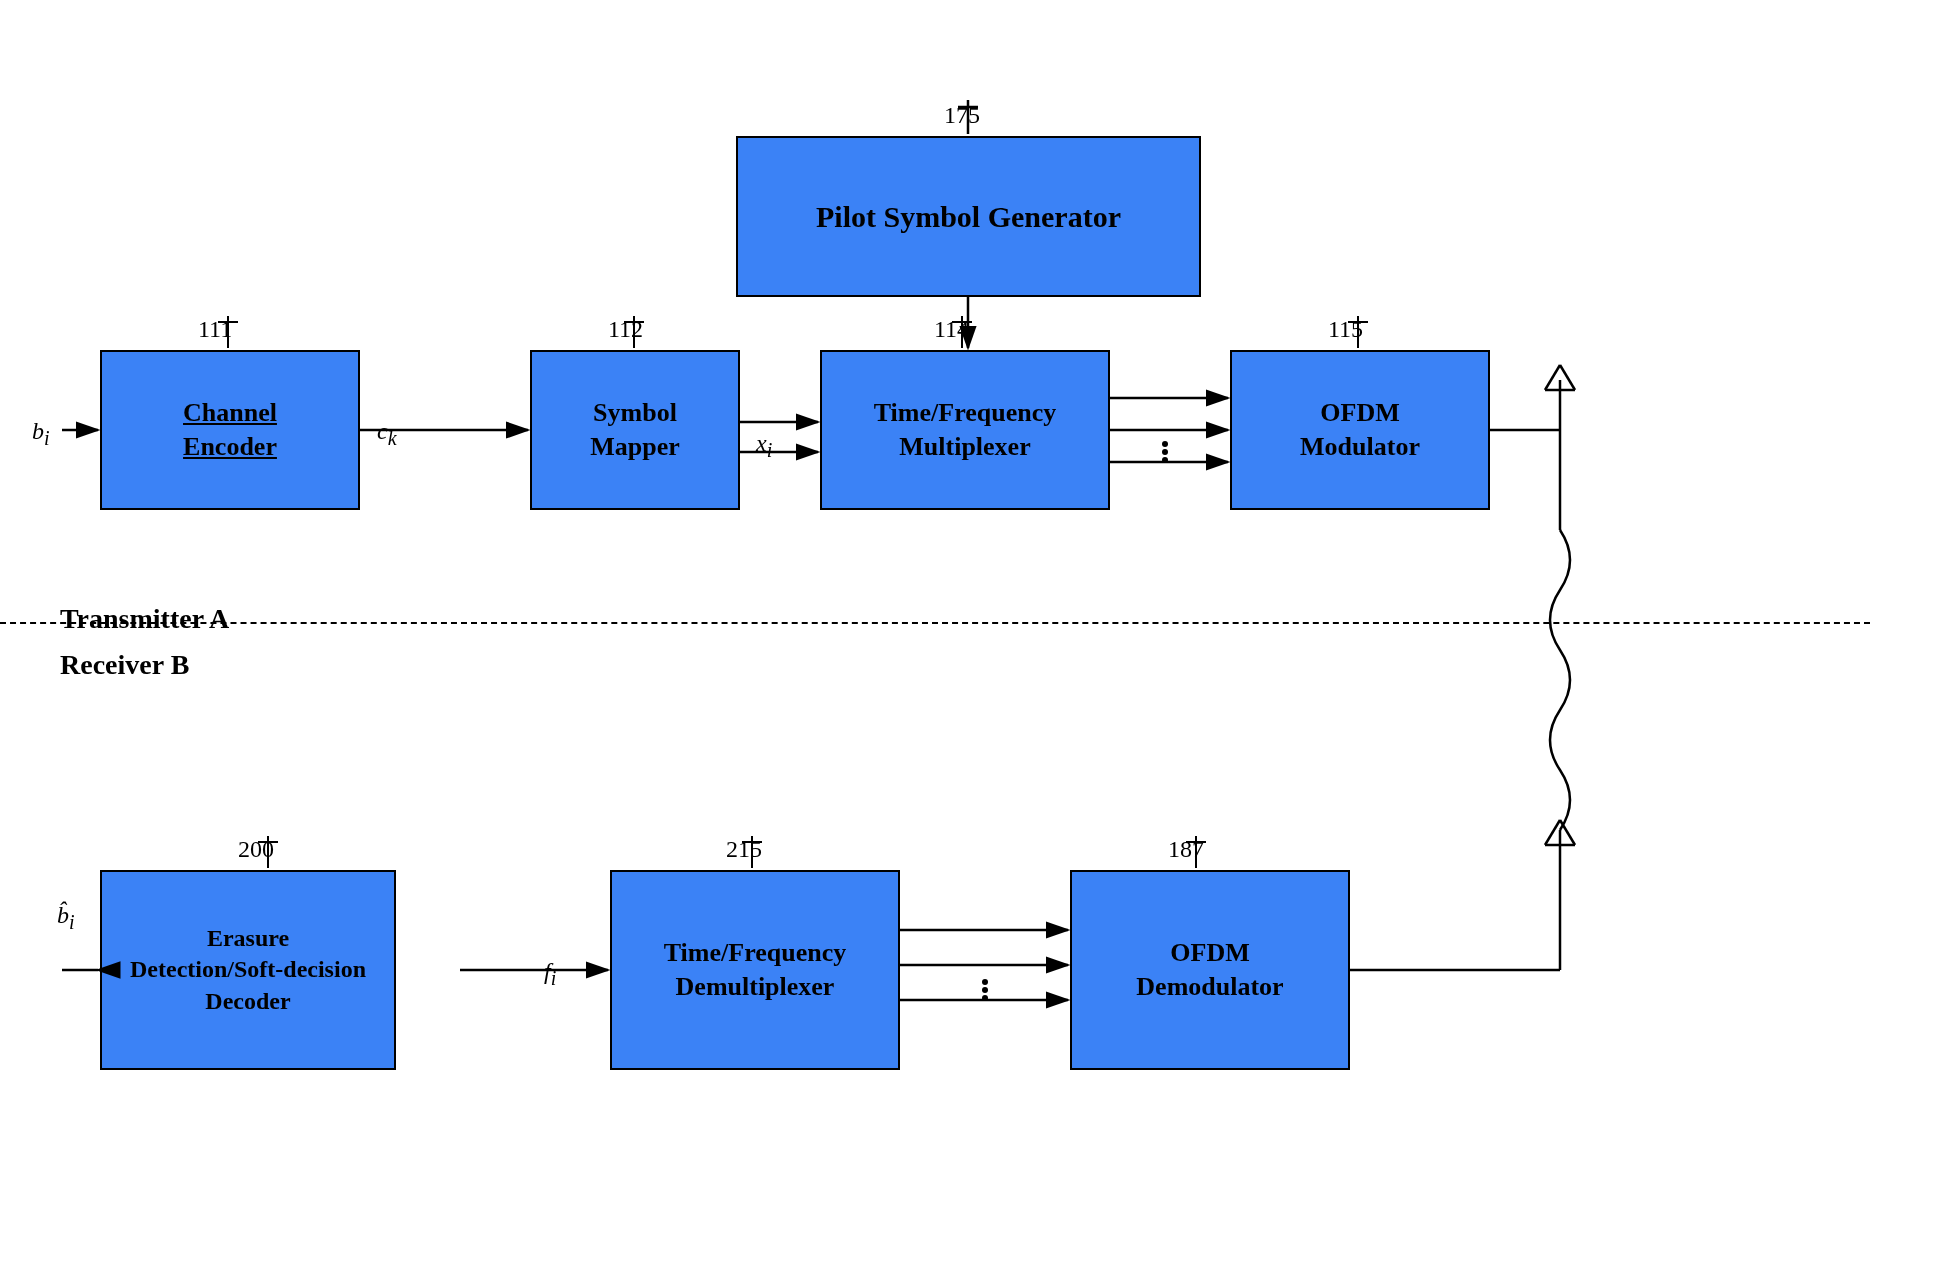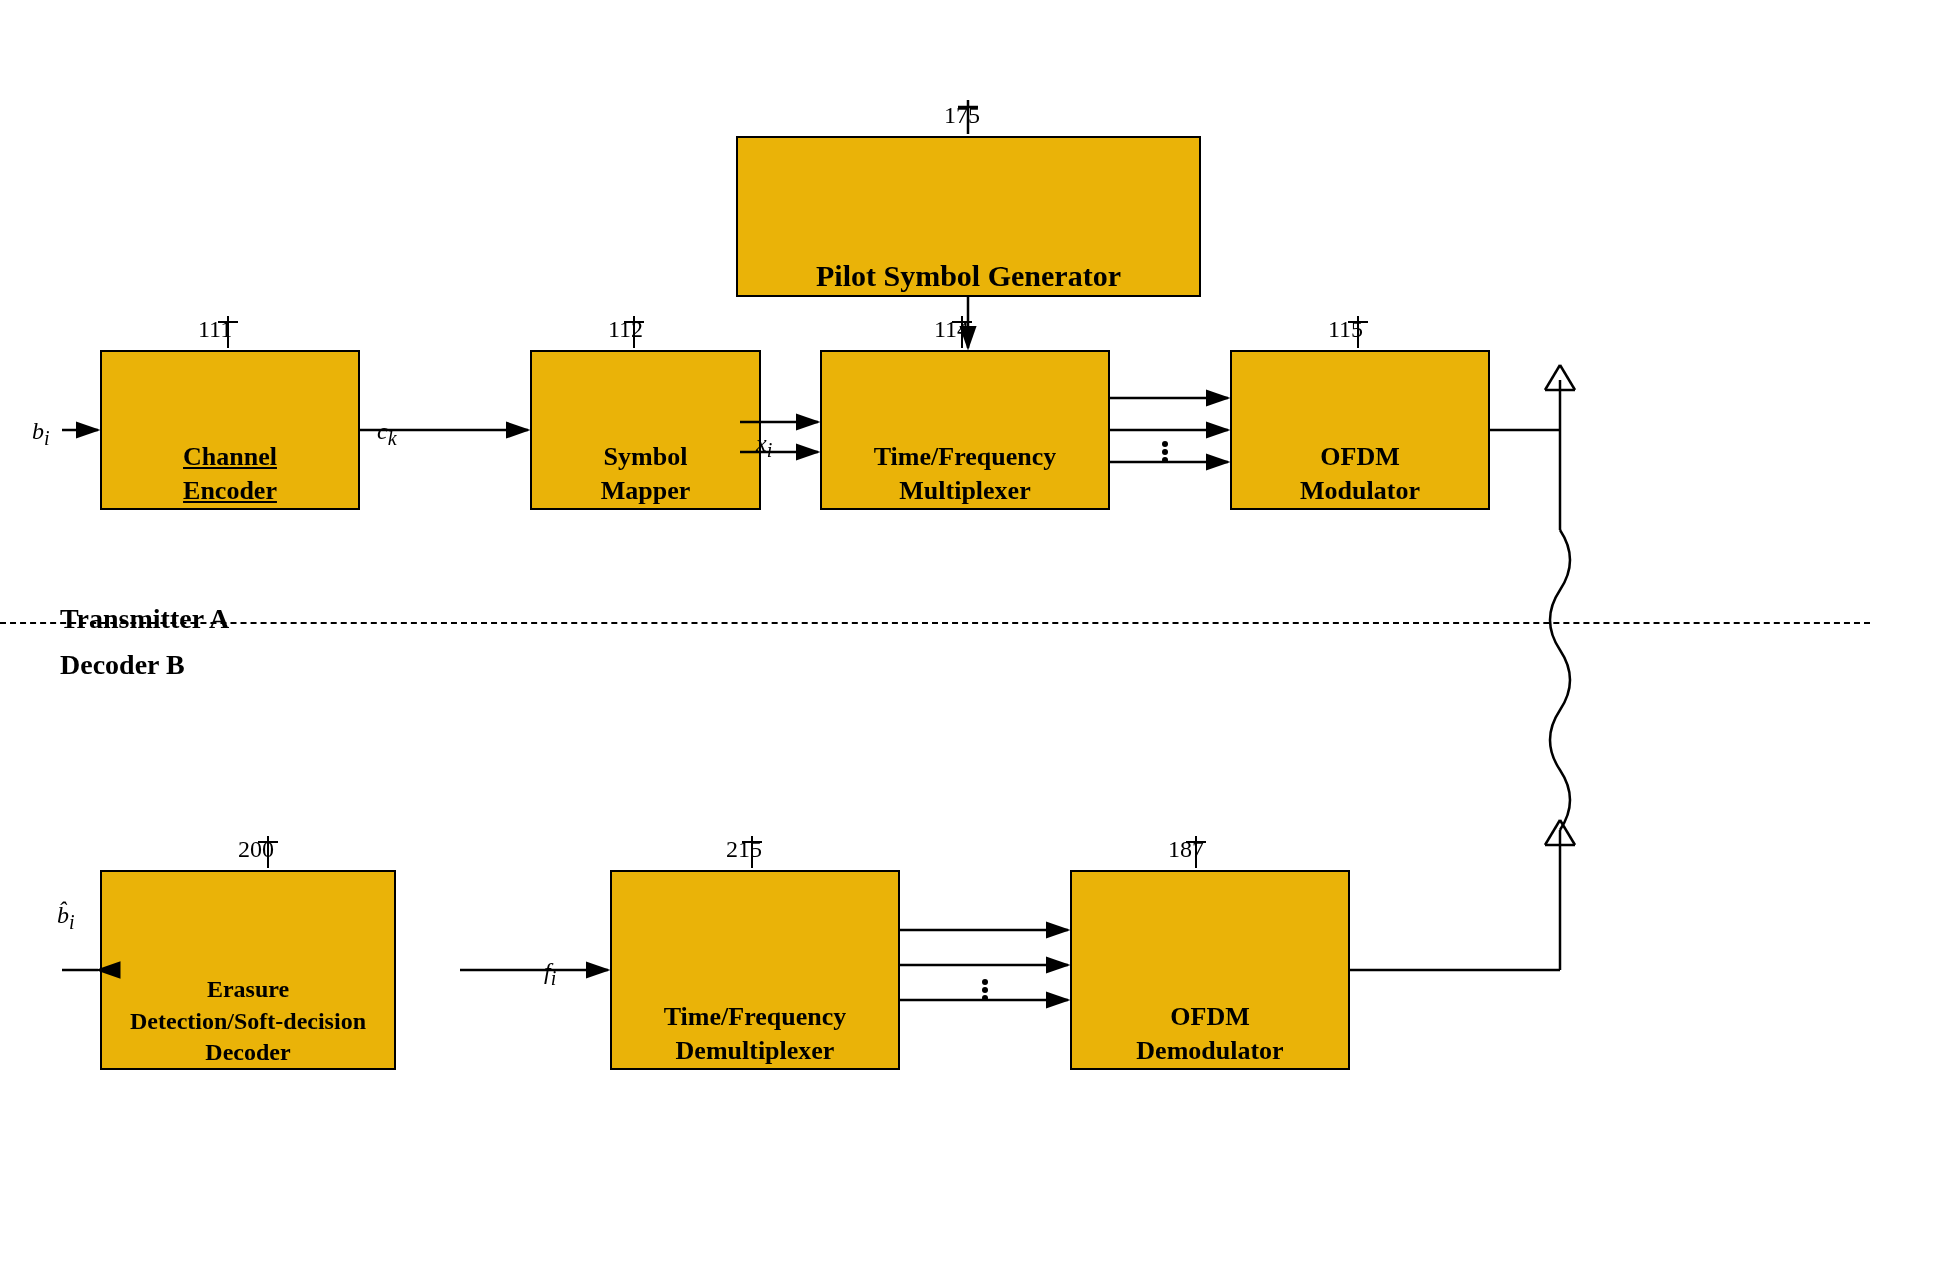--- a/index.html
+++ b/index.html
@@ -14,23 +14,23 @@
     .diagram-container {
       position: relative;
       width: 1956px;
       height: 1275px;
       background: #fff;
     }
     
     .block {
       position: absolute;
       border: 2px solid #000;
-      background: #eab308;
+      background: #3b82f6;
       display: flex;
-      align-items: flex-end;
+      align-items: center;
       justify-content: center;
       text-align: center;
       font-size: 26px;
       font-weight: bold;
       line-height: 1.3;
     }
     
     .ref-label {
       position: absolute;
       font-size: 24px;
@@ -73,21 +73,21 @@
   <div class="block" style="left:736px; top:136px; width:465px; height:161px; font-size:30px;">
     <span>Pilot  Symbol Generator</span>
   </div>
   <div class="ref-label" style="left:944px; top:102px;">175</div>
 
   <div class="block" style="left:100px; top:350px; width:260px; height:160px;text-decoration:underline;">
     <span>Channel<br>Encoder</span>
   </div>
   <div class="ref-label" style="left:198px; top:316px;">111</div>
 
-  <div class="block" style="left:530px; top:350px; width:231px; height:160px;">
+  <div class="block" style="left:530px; top:350px; width:210px; height:160px;">
     <span>Symbol<br>Mapper</span>
   </div>
   <div class="ref-label" style="left:608px; top:316px;">112</div>
 
   <div class="block" style="left:820px; top:350px; width:290px; height:160px;">
     <span>Time/Frequency<br>Multiplexer</span>
   </div>
   <div class="ref-label" style="left:934px; top:316px;">114</div>
 
   <div class="block" style="left:1230px; top:350px; width:260px; height:160px;">
@@ -105,21 +105,21 @@
   </div>
   <div class="ref-label" style="left:726px; top:836px;">215</div>
 
   <div class="block" style="left:1070px; top:870px; width:280px; height:200px;">
     <span>OFDM<br>Demodulator</span>
   </div>
   <div class="ref-label" style="left:1168px; top:836px;">187</div>
 
   <div class="section-label" style="left:60px; top:590px;">Transmitter A</div>
   <div class="dashed-line" style="left:0px; top:622px; width:1870px;"></div>
-  <div class="section-label" style="left:60px; top:636px;">Decoder B</div>
+  <div class="section-label" style="left:60px; top:636px;">Receiver B</div>
 
   <div class="signal-label" style="left:32px; top:418px; ">b<sub>i</sub></div>
 
   <div class="signal-label" style="left:377px; top:418px; font-style:italic;">c<sub>k</sub></div>
 
   <div class="signal-label" style="left:756px; top:430px; font-style:italic;">x<sub>i</sub></div>
 
   <div class="signal-label" style="left:544px; top:958px; font-style:italic;">f<sub>i</sub></div>
 
   <div class="signal-label" style="left:20px; top:902px; font-style:italic;margin-left:37px;">b̂<sub>i</sub></div>

